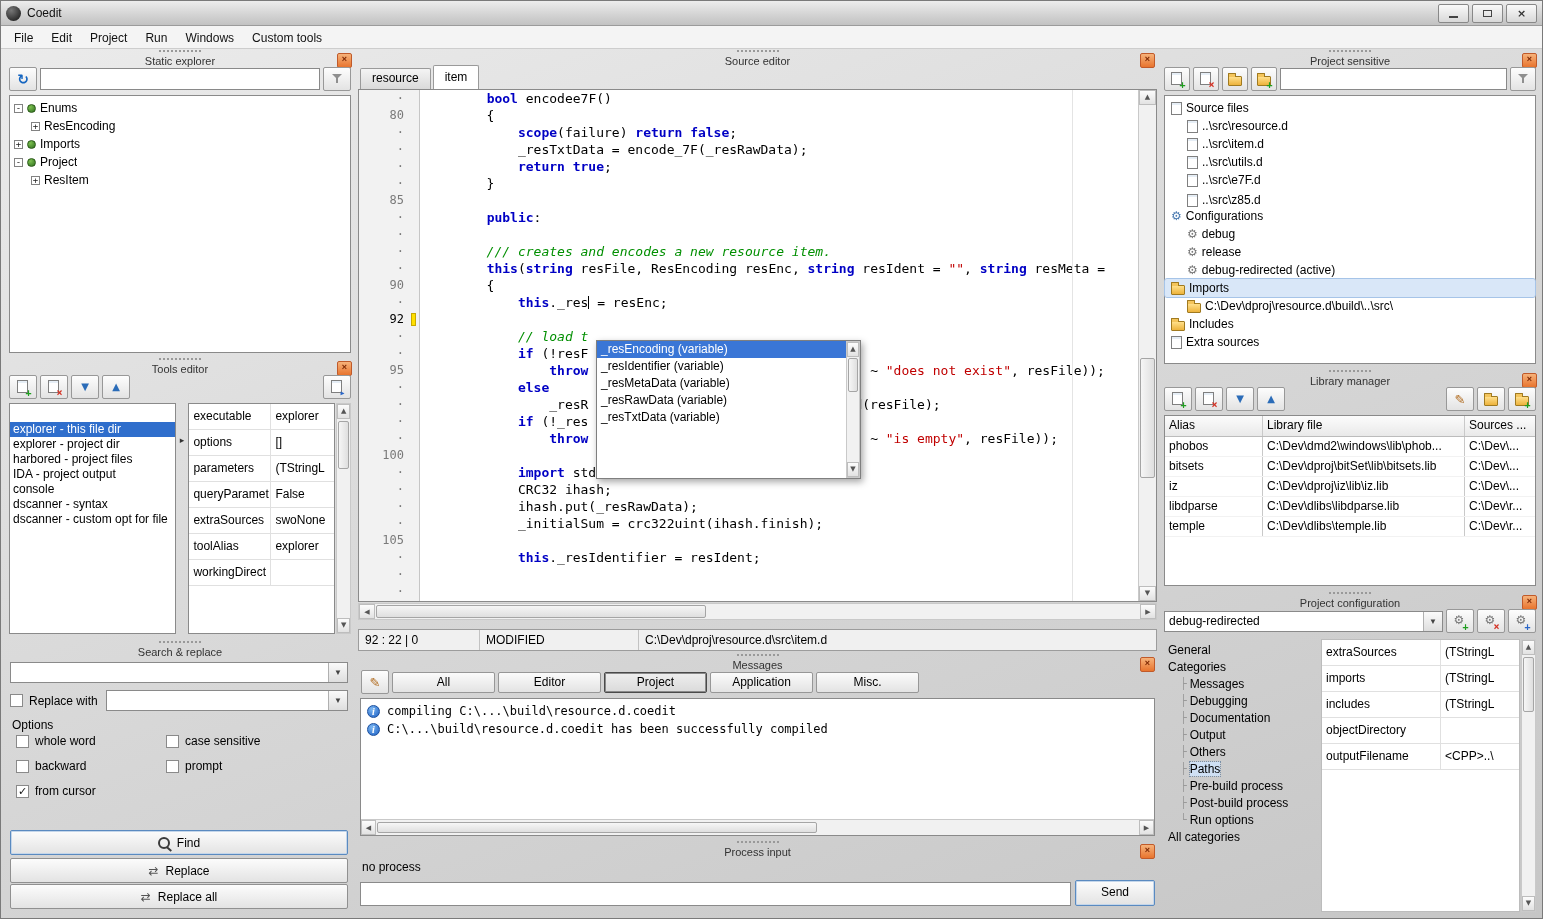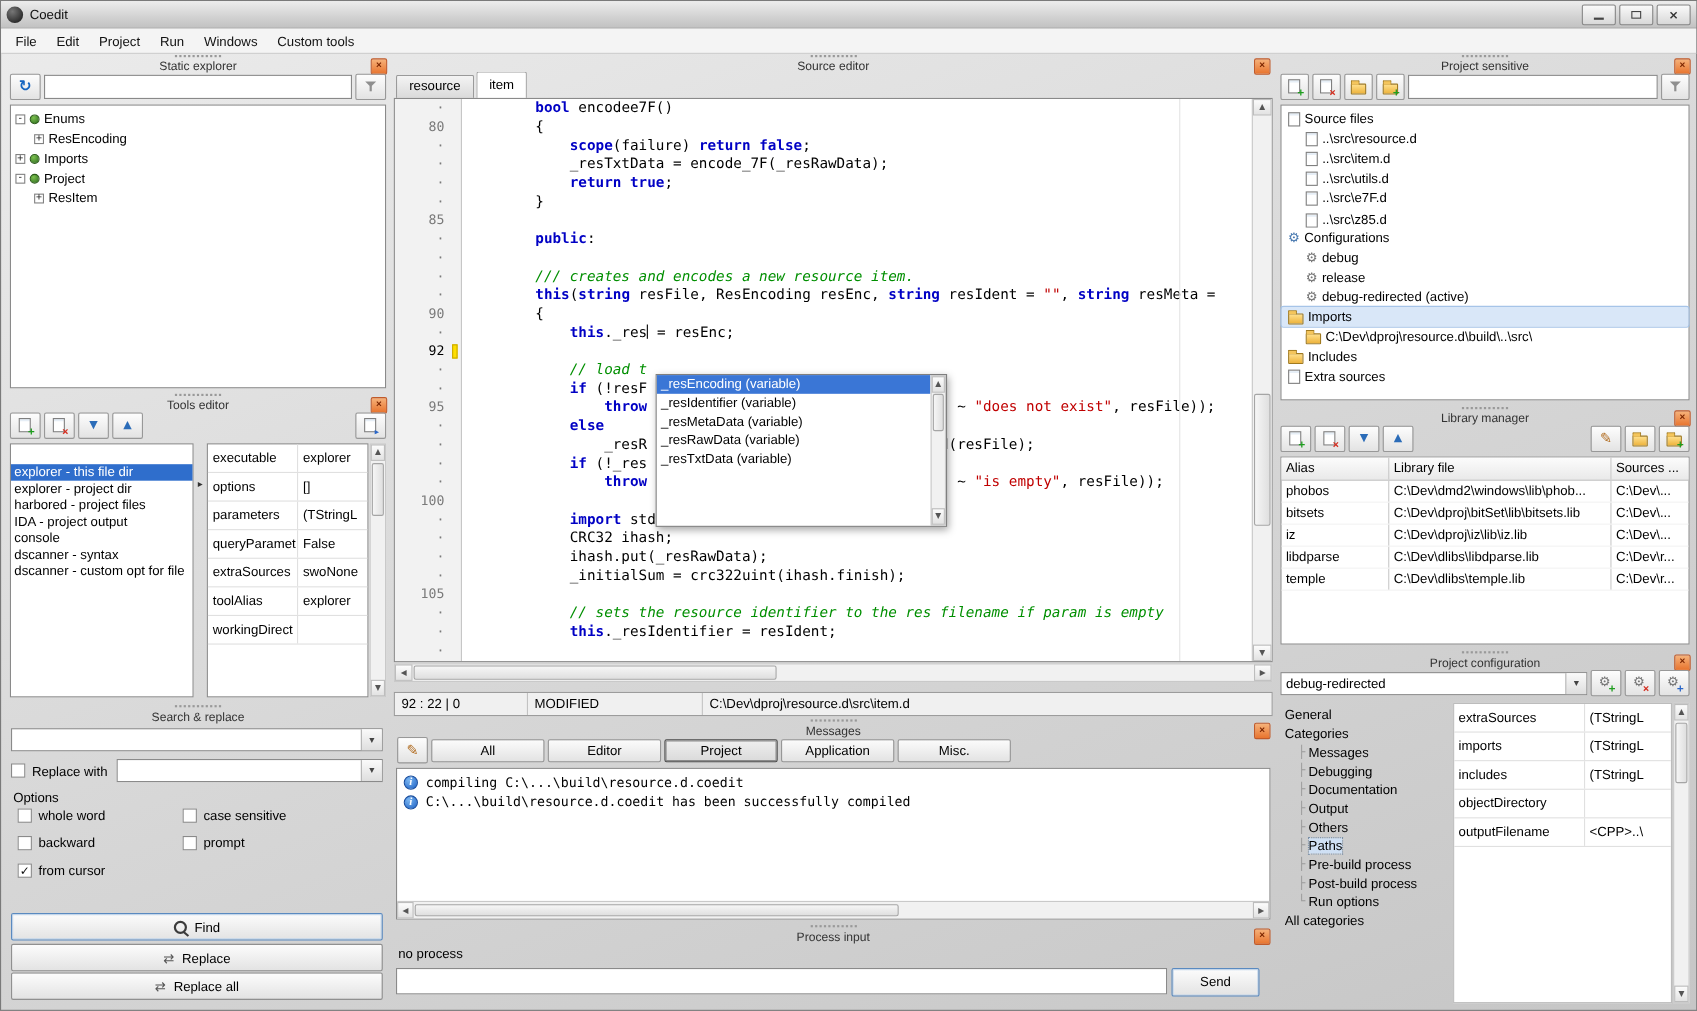--- a/index.html
+++ b/index.html
@@ -138,21 +138,21 @@
   .fbtn.active{border:1px solid #4a4a4a;box-shadow:inset 0 0 0 1px #8a8a8a;background:linear-gradient(#efefef,#dadada)}
   #msg-list-box{position:absolute;left:2px;right:2px;top:45px;bottom:2px;background:#fff;border:1px solid #8a8a8a;overflow:hidden}
   #msg-list{padding-top:3px}
   .mrow{display:flex;align-items:center;gap:7px;height:18px;padding:0 6px;font:12px "DejaVu Sans Mono",monospace}
   .info-ic{flex:none;width:13px;height:13px;border-radius:50%;background:radial-gradient(circle at 35% 30%,#7db8f2,#1b5fc4);border:1px solid #1b4f9e;color:#fff;font:italic bold 10px/12px "Liberation Serif",serif;text-align:center;box-sizing:border-box}
   #msg-hsb{position:absolute;left:0;right:0;bottom:0;height:15px;background:#f1f1f1;border-top:1px solid #c9c9c9}
   #msg-hthumb{position:absolute;top:2px;bottom:2px;left:16px;width:440px;background:linear-gradient(#f6f6f6,#dfdfdf);border:1px solid #a5a5a5;border-radius:2px;box-sizing:border-box}
 
   #p-proc{left:357px;top:839px;width:799px;height:75px}
   #proc-status{position:absolute;left:4px;top:20px}
-  #proc-row{position:absolute;left:2px;right:12px;top:40px;height:26px;display:flex;align-items:flex-start;gap:4px}
+  #proc-row{position:absolute;left:2px;right:2px;top:40px;height:26px;display:flex;align-items:flex-end;gap:4px}
   #proc-input{flex:1;height:22px;border:1px solid #8a8a8a;background:#fff;padding:0 5px;font:12px "Liberation Sans",sans-serif;max-width:706px}
   #proc-send{width:78px;height:24px;border:1px solid #5a8ac0;border-radius:2px;background:linear-gradient(#fcfcfc,#e3e3e3);box-shadow:inset 0 0 0 1px #c4d6ea;text-align:center;line-height:22px}
 
   
   #p-inspector{left:1160px;top:48px;width:378px;height:318px}
   #pi-tree{position:absolute;left:3px;right:3px;top:46px;bottom:3px;padding-top:3px}
   #p-inspector .trow{height:18px}
 
   #p-library{left:1160px;top:368px;width:378px;height:220px}
   #lib-table{position:absolute;left:3px;right:3px;top:46px;bottom:3px}
@@ -443,21 +443,20 @@
             <div class="cl"><span class="tok-p">            </span><span class="tok-k">else</span></div>
             <div class="cl"><span class="tok-p">                _resR                                 ad(resFile);</span></div>
             <div class="cl"><span class="tok-p">            </span><span class="tok-k">if</span><span class="tok-p"> (!_res</span></div>
             <div class="cl"><span class="tok-p">                </span><span class="tok-k">throw</span><span class="tok-p">                                    ~ </span><span class="tok-s">"is empty"</span><span class="tok-p">, resFile));</span></div>
             <div class="cl"></div>
             <div class="cl"><span class="tok-p">            </span><span class="tok-k">import</span><span class="tok-p"> std.build.crc: CRC32;</span></div>
             <div class="cl"><span class="tok-p">            CRC32 ihash;</span></div>
             <div class="cl"><span class="tok-p">            ihash.put(_resRawData);</span></div>
             <div class="cl"><span class="tok-p">            _initialSum = crc322uint(ihash.finish);</span></div>
             <div class="cl"></div>
-            <div class="cl"><span class="tok-c">            // sets the resource identifier to the res filename if param is empty</span></div>
             <div class="cl"><span class="tok-p">            </span><span class="tok-k">this</span><span class="tok-p">._resIdentifier = resIdent;</span></div>
           </div>
         <div id="completion">
           <div id="completion-items">
               <div class="pop-item sel">_resEncoding (variable)</div>
               <div class="pop-item">_resIdentifier (variable)</div>
               <div class="pop-item">_resMetaData (variable)</div>
               <div class="pop-item">_resRawData (variable)</div>
               <div class="pop-item">_resTxtData (variable)</div>
             </div>

